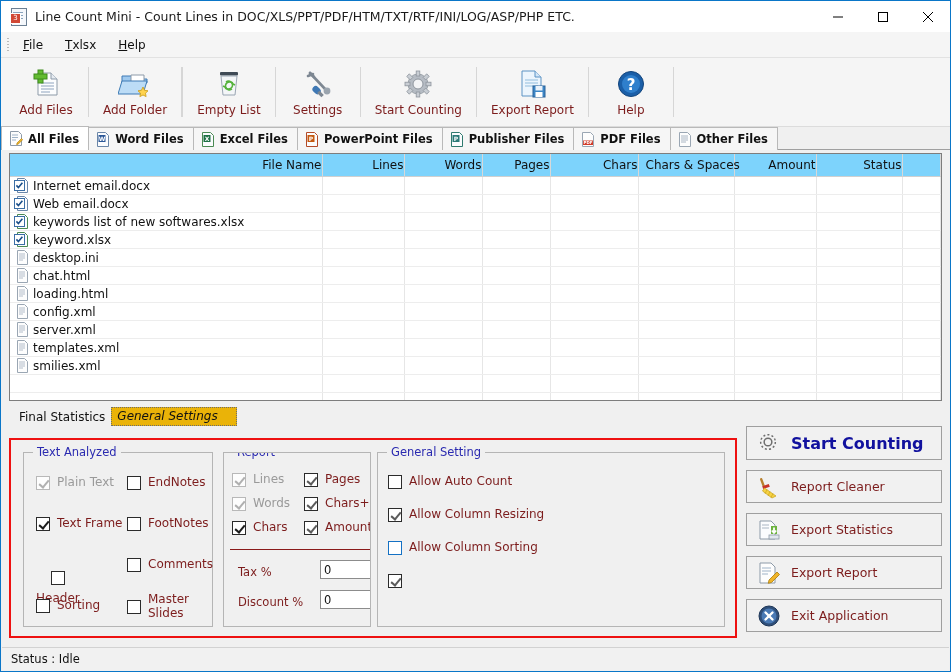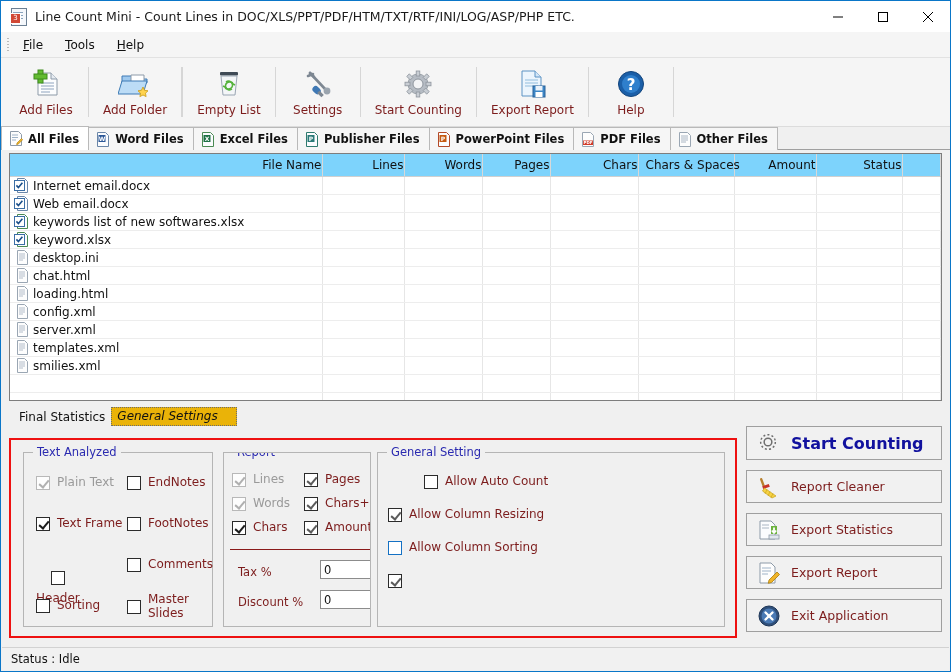--- a/index.html
+++ b/index.html
@@ -390,21 +390,21 @@
           </svg>
       </div>
     </div>
   </div>
 
   <div class="menubar">
     <div class="menu-grip">
         <i></i>
       </div>
     <div class="menu-item"><u>F</u><span>ile</span></div>
-    <div class="menu-item"><u>T</u><span>ools</span></div>
+    <div class="menu-item"><u>T</u><span>xlsx</span></div>
     <div class="menu-item"><u>H</u><span>elp</span></div>
   </div>
 
   <div class="toolbar">
 
     <div class="tb-btn">
       <div class="tb-icon">
         <svg width="34" height="34" viewBox="0 0 34 34">
           <path d="M9 6 h13 l6 6 v16 h-19 z" fill="#fcfdfe" stroke="#8d9aa8" stroke-width="1"></path>
           <path d="M22 6 v6 h6" fill="#e6ebf1" stroke="#8d9aa8" stroke-width="1"></path>
@@ -561,37 +561,37 @@
           <rect x="2.5" y="3" width="7" height="7" fill="#1e7145"></rect>
           <text x="6" y="9" font-size="6" fill="#fff" text-anchor="middle" font-family="DejaVu Sans, sans-serif" font-weight="bold">X</text>
         </svg>
       </span>
       <span>Excel Files</span>
     </div>
 
     <div class="ftab">
       <span class="ftab-ico">
         <svg width="14" height="15" viewBox="0 0 14 15">
+          <path d="M1.5 0.5 h8 l3 3 v11 h-11 z" fill="#fbfcfe" stroke="#b34a28"></path>
+          <rect x="2.5" y="3" width="7" height="7" fill="#c55a11"></rect>
+          <text x="6" y="9" font-size="6" fill="#fff" text-anchor="middle" font-family="DejaVu Sans, sans-serif" font-weight="bold">P</text>
+        </svg>
+      </span>
+      <span>PowerPoint Files</span>
+    </div>
+
+    <div class="ftab">
+      <span class="ftab-ico">
+        <svg width="14" height="15" viewBox="0 0 14 15">
           <path d="M1.5 0.5 h8 l3 3 v11 h-11 z" fill="#fbfcfe" stroke="#2e7a6e"></path>
           <rect x="2.5" y="3" width="7" height="7" fill="#2b7a78"></rect>
           <text x="6" y="9" font-size="6" fill="#fff" text-anchor="middle" font-family="DejaVu Sans, sans-serif" font-weight="bold">P</text>
         </svg>
       </span>
       <span>Publisher Files</span>
-    </div>
-
-    <div class="ftab">
-      <span class="ftab-ico">
-        <svg width="14" height="15" viewBox="0 0 14 15">
-          <path d="M1.5 0.5 h8 l3 3 v11 h-11 z" fill="#fbfcfe" stroke="#b34a28"></path>
-          <rect x="2.5" y="3" width="7" height="7" fill="#c55a11"></rect>
-          <text x="6" y="9" font-size="6" fill="#fff" text-anchor="middle" font-family="DejaVu Sans, sans-serif" font-weight="bold">P</text>
-        </svg>
-      </span>
-      <span>PowerPoint Files</span>
     </div>
 
     <div class="ftab">
       <span class="ftab-ico">
         <svg width="14" height="15" viewBox="0 0 14 15">
           <path d="M1.5 0.5 h8 l3 3 v11 h-11 z" fill="#fdfdfd" stroke="#9aa6b3"></path>
           <rect x="2" y="8.5" width="10" height="4.5" fill="#d13a28"></rect>
           <text x="7" y="12.3" font-size="4" fill="#fff" text-anchor="middle" font-family="DejaVu Sans, sans-serif" font-weight="bold">PDF</text>
         </svg>
       </span>
@@ -1009,21 +1009,21 @@
       <div class="fieldlabel" style="left:14px; top:112px;">Tax %</div>
       <input class="textfield" style="left: 96px; top: 107px; width: 60px; height: 19px;" value="0">
 
       <div class="fieldlabel" style="left:14px; top:142px;">Discount %</div>
       <input class="textfield" style="left: 96px; top: 137px; width: 60px; height: 19px;" value="0">
     </div>
 
     <div class="gbox" style="left:366px; top:12px; width:348px; height:175px;">
       <div class="gbox-title">General Setting</div>
 
-      <div class="cbrow" style="left:10px; top:22px;margin-left:36px;">
+      <div class="cbrow" style="left:10px; top:22px;">
         <span class="cbox"></span>
         <span class="cblabel">Allow Auto Count</span>
       </div>
       <div class="cbrow" style="left:10px; top:55px;">
         <span class="cbox checked gray"></span>
         <span class="cblabel">Allow Column Resizing</span>
       </div>
       <div class="cbrow" style="left:10px; top:88px;">
         <span class="cbox blue"></span>
         <span class="cblabel">Allow Column Sorting</span>

